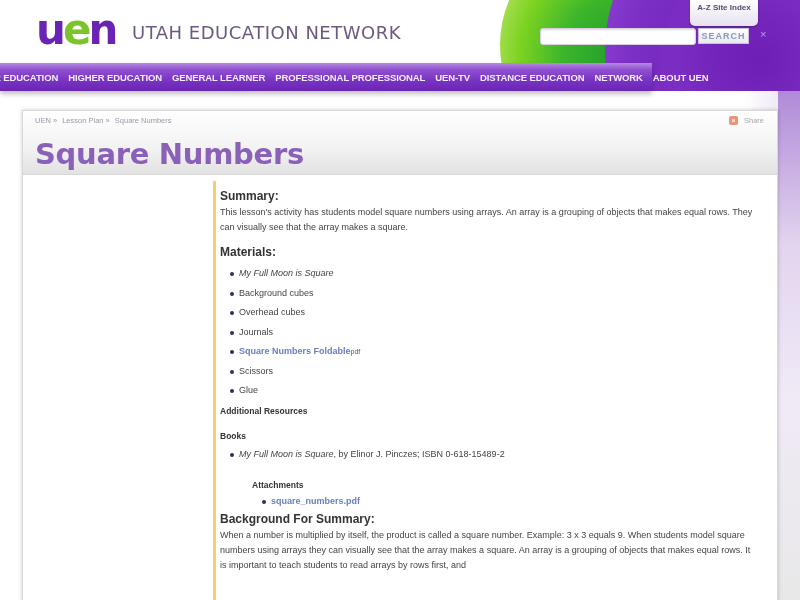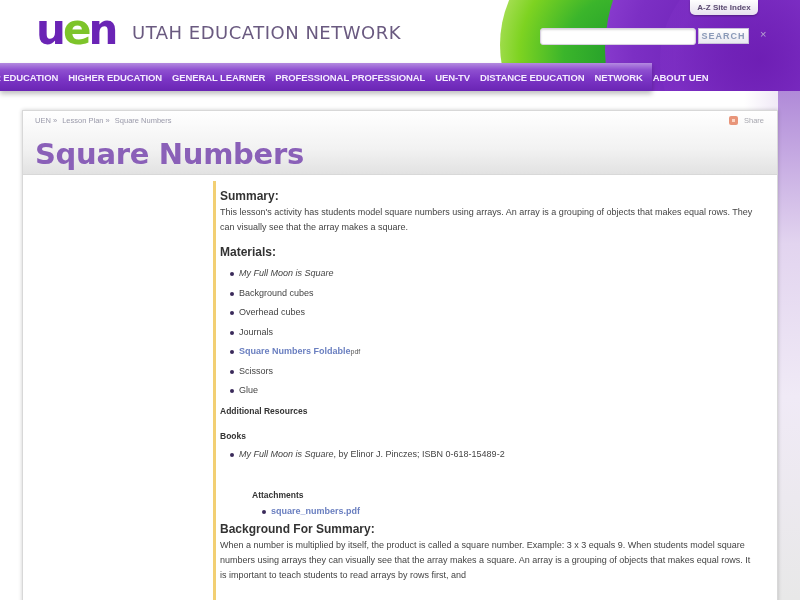--- a/index.html
+++ b/index.html
@@ -40,21 +40,21 @@
     letter-spacing: -3px;
     color: #6a24b5;
   }
   .logo-mark .e { color: #7dc42a; }
   .site-name {
     position: absolute; left: 132px; top: 22px;
     font-size: 18px; color: #6a5a80; letter-spacing: 0.5px;
     font-family: "DejaVu Sans", sans-serif;
   }
   .az-index {
-    position: absolute; left: 690px; top: 0px; width: 68px; height: 15px;
+    position: absolute; left: 690px; top: 0px; width: 68px; height: 26px;
     background: linear-gradient(#ffffff, #e6e0ee);
     border-radius: 0 0 5px 5px;
     font-size: 8px; font-weight: bold; color: #5a4a70;
     text-align: center; line-height: 15px;
     box-shadow: 0 1px 2px rgba(0,0,0,0.3);
   }
   .search-input {
     position: absolute; left: 540px; top: 28px; width: 156px; height: 17px;
     background: #ffffff; border: 1px solid #d8d0e0; border-radius: 3px;
     box-shadow: inset 0 1px 2px rgba(0,0,0,0.15);
@@ -209,21 +209,21 @@
       <li><span>Scissors</span></li>
       <li><span>Glue</span></li>
     </ul>
 
     <div class="h4" style="margin-top:5px">Additional Resources</div>
     <div class="h4" style="margin-top:15px">Books</div>
     <ul class="mats" style="margin-top:4px">
       <li><span class="ital">My Full Moon is Square</span><span>, by Elinor J. Pinczes; ISBN 0-618-15489-2</span></li>
     </ul>
 
-    <div class="h4" style="margin-top:26px; margin-left:32px">Attachments</div>
+    <div class="h4" style="margin-top:16px; margin-left:32px">Attachments</div>
     <ul class="mats" style="margin-top:2px; margin-left:32px">
       <li><a class="link">square_numbers.pdf</a></li>
     </ul>
 
     <h2 class="section" style="margin-top:0px">Background For Summary:</h2>
     <p class="body">When a number is multiplied by itself, the product is called a square number. Example: 3 x 3 equals 9. When students model square numbers using arrays they can visually see that the array makes a square. An array is a grouping of objects that makes equal rows. It is important to teach students to read arrays by rows first, and</p>
   </div>
 </div>
 
 </body></html>

